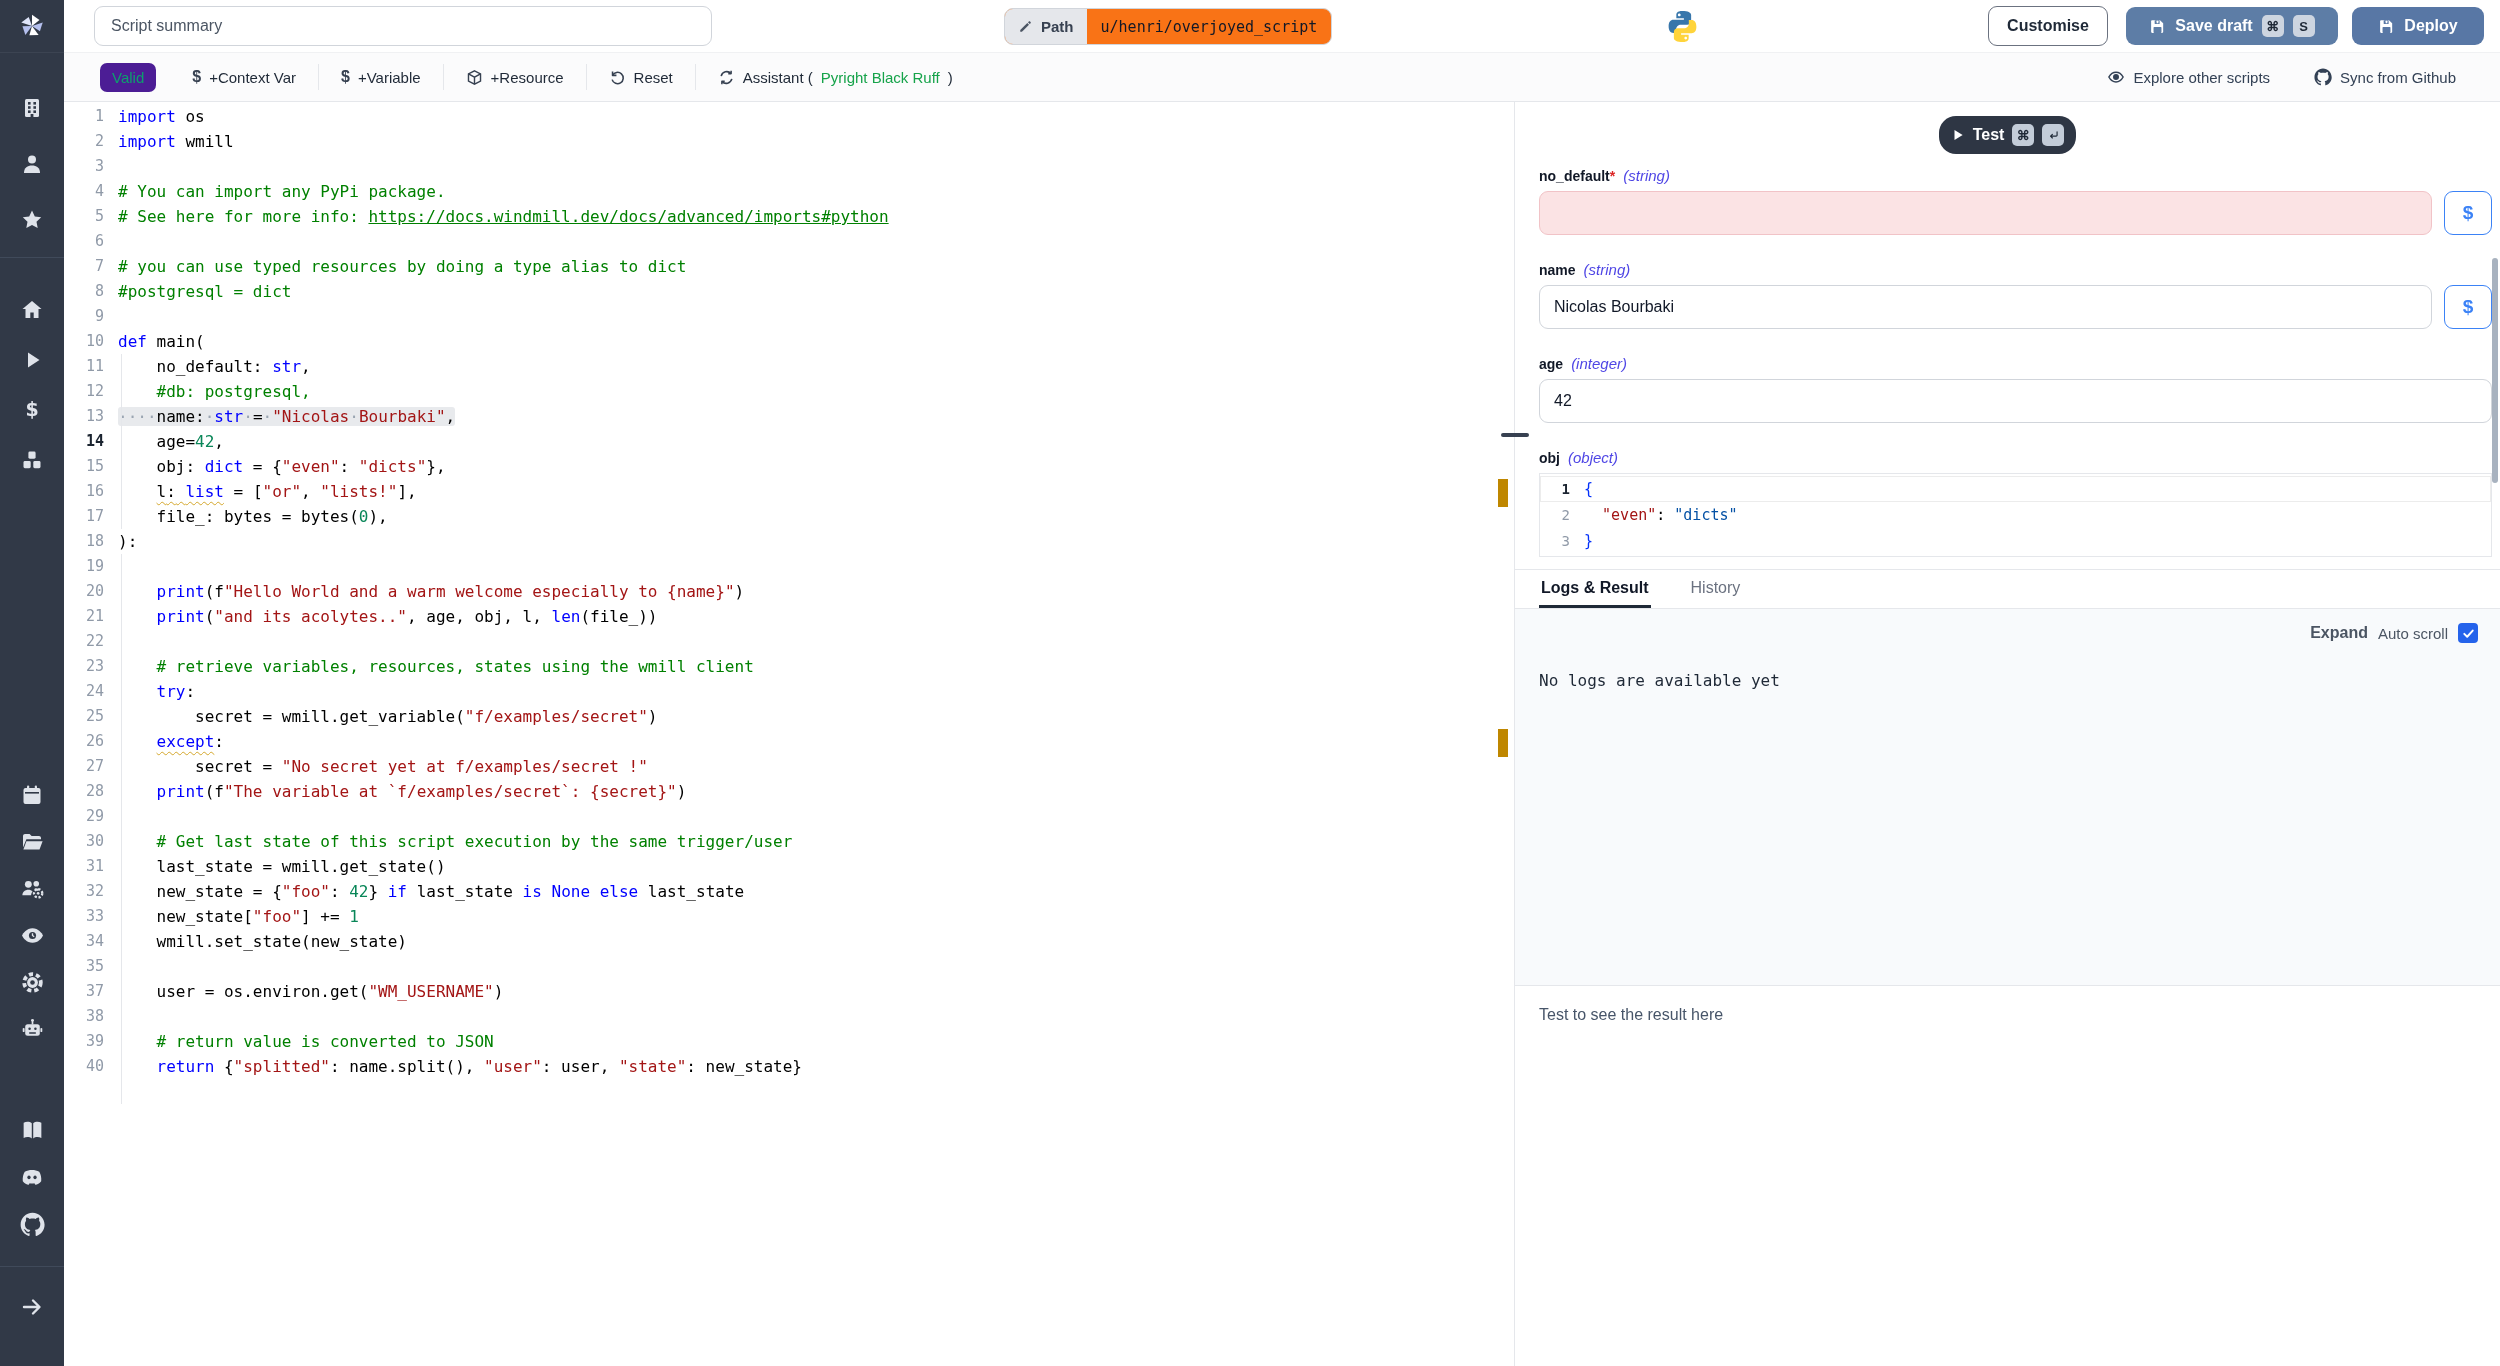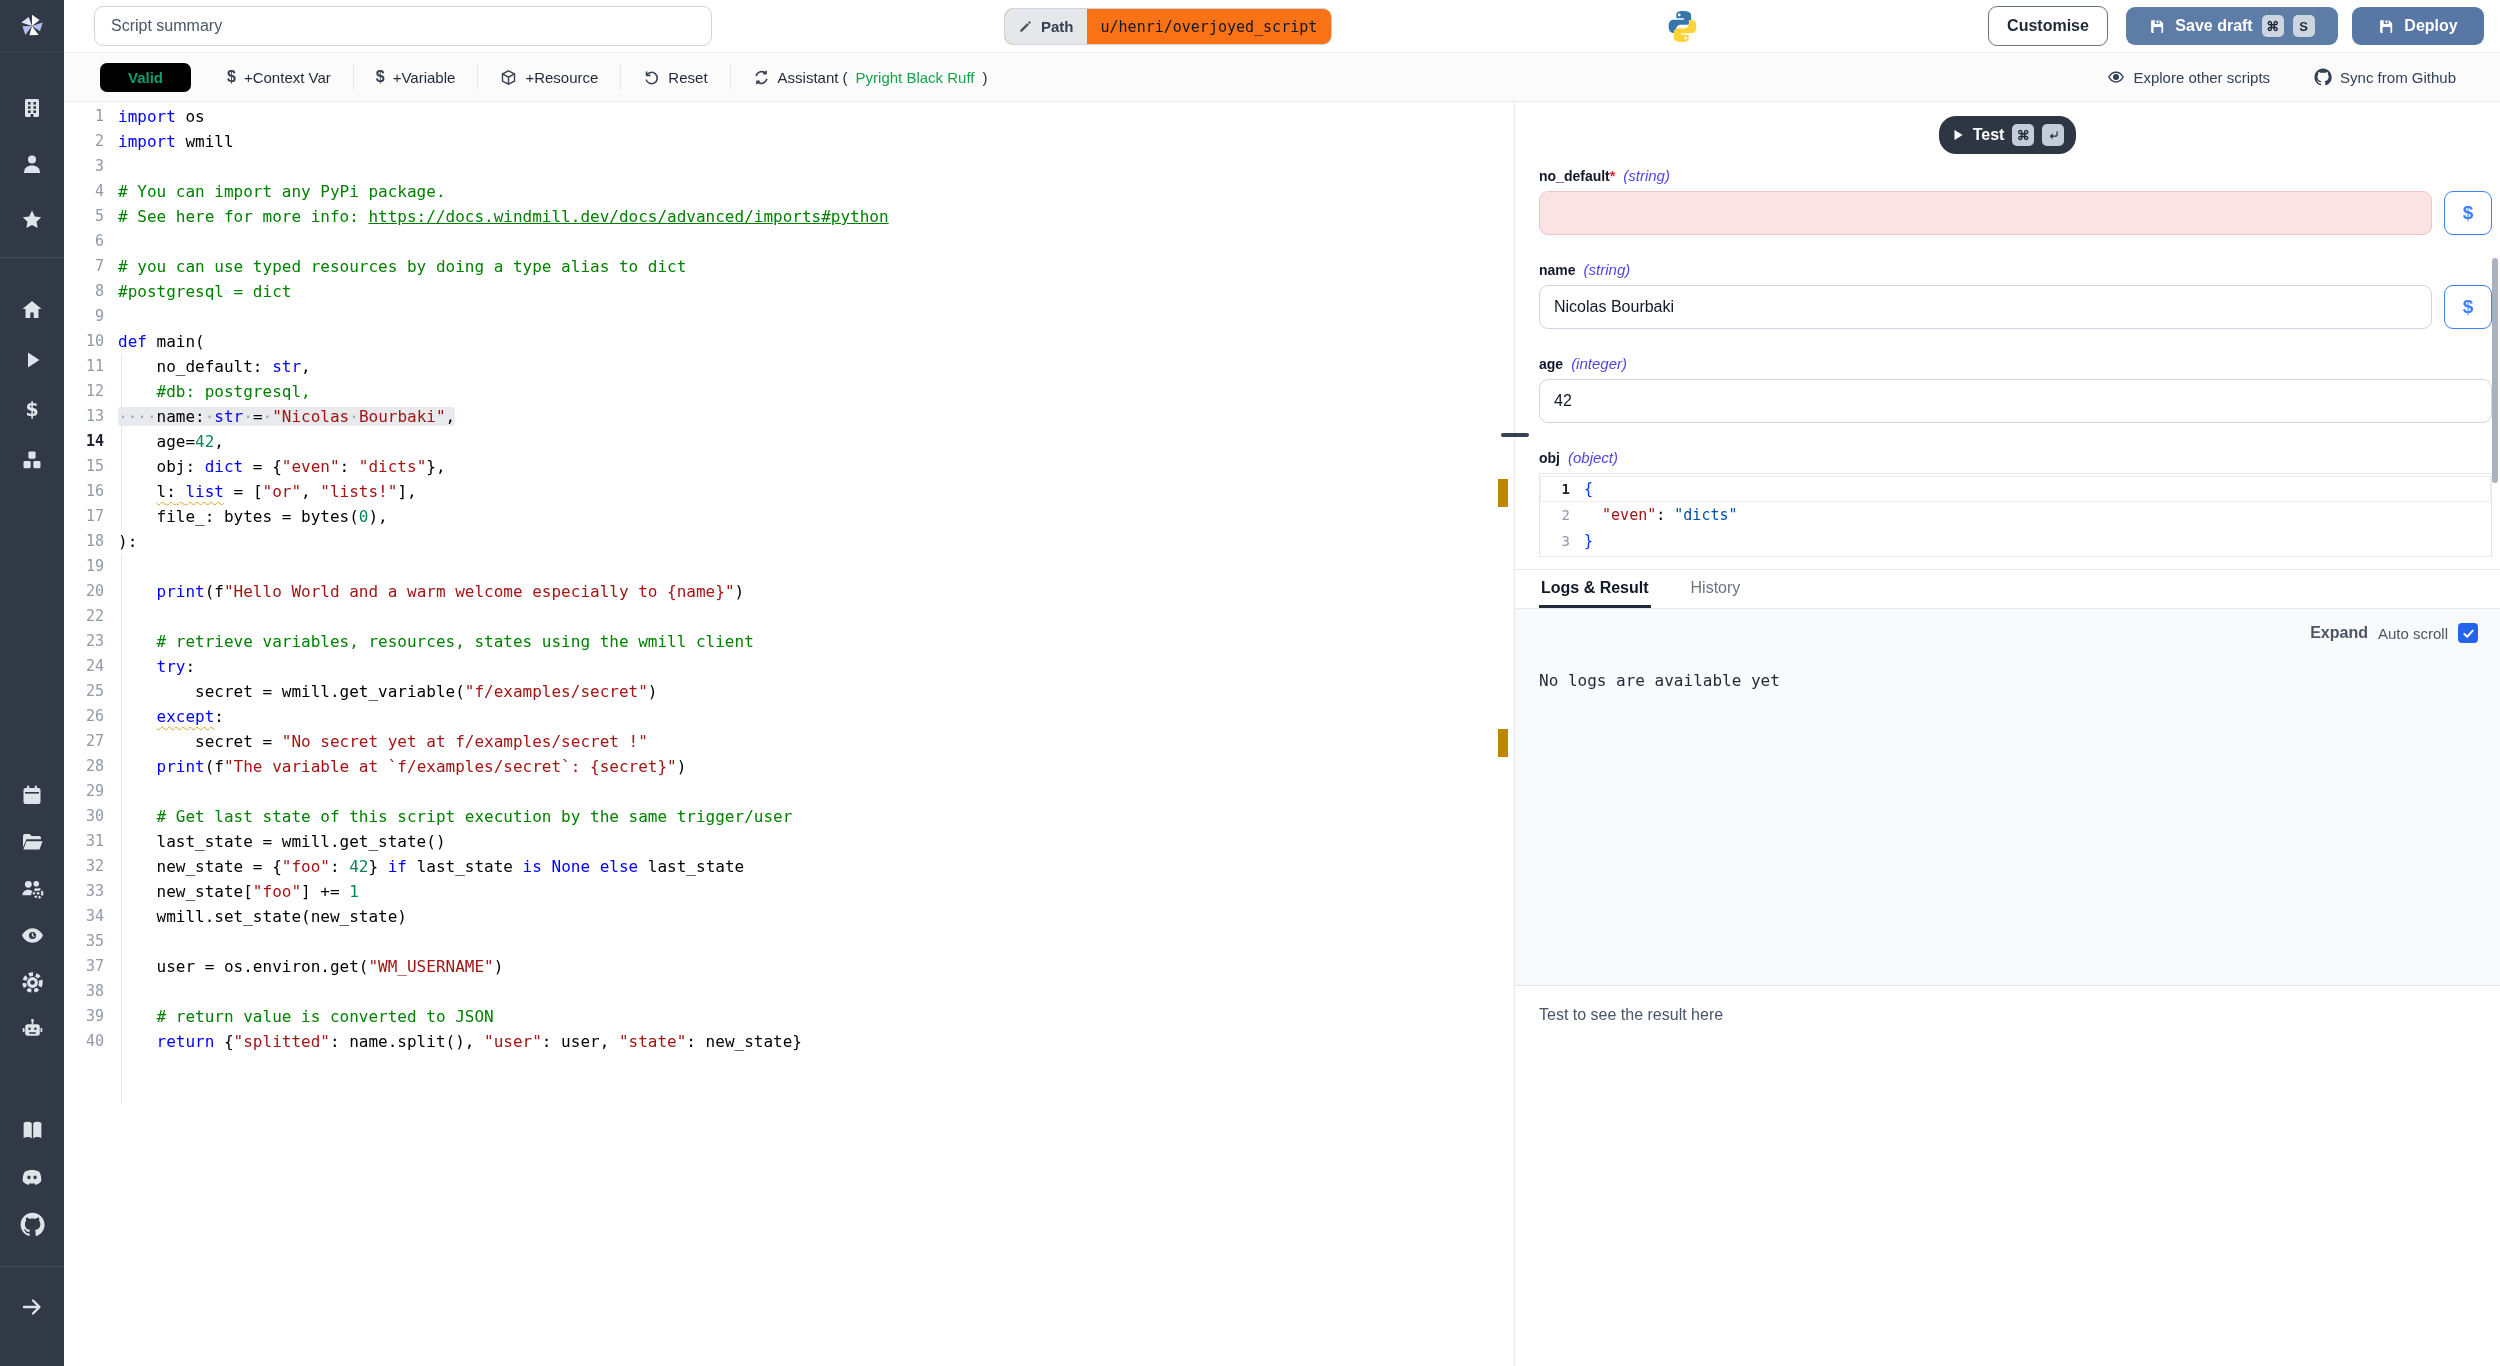--- a/index.html
+++ b/index.html
@@ -22,21 +22,21 @@
   .pathlabel{display:flex;align-items:center;gap:8px;background:#e5e7eb;padding:0 13px;font-size:15px;font-weight:600;color:#374151}
   .pathvalue{display:flex;align-items:center;padding:0 14px;font-family:"DejaVu Sans Mono",monospace;font-size:15px;color:#111827}
   .pylogo{position:absolute;left:1600px;top:8px}
   .btn{display:inline-flex;align-items:center;justify-content:center;gap:9px;border-radius:9px;font-size:16px;font-weight:600;cursor:pointer;border:none}
   .btn-customise{position:absolute;left:1924px;top:6px;width:120px;height:40px;background:#fff;border:1.5px solid #6b7280;color:#1f2937}
   .btn-save{position:absolute;left:2062px;top:7px;width:212px;height:38px;background:#5d7da6;color:#fff}
   .btn-deploy{position:absolute;left:2288px;top:7px;width:132px;height:38px;background:#5877a5;color:#fff}
   .kbd{display:inline-flex;align-items:center;justify-content:center;min-width:22px;height:22px;padding:0 3px;border-radius:5px;background:#cdd5e0;color:#1f2937;font-size:13px;font-weight:600}
   
   .toolbar{height:49px;background:#fbfbfc;border-bottom:1px solid #e5e7eb;display:flex;align-items:center;padding-left:36px;flex-shrink:0}
-  .valid{background:#000000;color:#0e9f6e;font-weight:700;font-size:15px;padding:6px 28px;border-radius:7px}
+  .valid{background:#4c1d95;color:#0e9f6e;font-weight:400;font-size:15px;padding:6px 12px;border-radius:7px}
   .tb-item{display:flex;align-items:center;gap:8px;font-size:15px;color:#1f2937;font-weight:500;padding:0 22px;cursor:pointer;white-space:nowrap}
   .tb-sep{width:1px;height:26px;background:#e5e7eb}
   .tb-item .grn{color:#16a34a}
   .tb-right{margin-left:auto;display:flex;align-items:center;margin-right:22px}
   .tb-right .tb-item{color:#334155;font-weight:500}
   .dollar{font-weight:700;color:#374151;font-size:16px}
   
   .content{display:flex;height:1264px;position:relative}
   .editor{width:1451px;border-right:1px solid #e5e7eb;position:relative;padding-top:2px;flex-shrink:0;cursor:text}
   .cl{position:relative;height:25px;line-height:25px;padding-left:54px;font-family:"DejaVu Sans Mono",monospace;font-size:16px}
@@ -364,20 +364,21 @@
             <div class="cl"><span class="ln">11</span><span class="lc"><span class="tk-t">    no_default: </span><span class="tk-k">str</span><span class="tk-t">,</span></span></div>
             <div class="cl"><span class="ln">12</span><span class="lc"><span class="tk-t">    </span><span class="tk-c">#db: postgresql,</span></span></div>
             <div class="cl"><span class="ln">13</span><span class="lc sel"><span class="tk-w">····</span><span class="tk-t">name:</span><span class="tk-w">·</span><span class="tk-k">str</span><span class="tk-w">·</span><span class="tk-t">=</span><span class="tk-w">·</span><span class="tk-s">"Nicolas</span><span class="tk-w">·</span><span class="tk-s">Bourbaki"</span><span class="tk-t">,</span></span></div>
             <div class="cl"><span class="ln act">14</span><span class="lc"><span class="tk-t">    age=</span><span class="tk-n">42</span><span class="tk-t">,</span></span></div>
             <div class="cl"><span class="ln">15</span><span class="lc"><span class="tk-t">    obj: </span><span class="tk-k">dict</span><span class="tk-t"> = {</span><span class="tk-s">"even"</span><span class="tk-t">: </span><span class="tk-s">"dicts"</span><span class="tk-t">},</span></span></div>
             <div class="cl"><span class="ln">16</span><span class="lc"><span class="tk-t">    </span><span class="tk-t sq">l</span><span class="tk-t sq">:</span><span class="tk-t sq"> </span><span class="tk-k sq">list</span><span class="tk-t"> = [</span><span class="tk-s">"or"</span><span class="tk-t">, </span><span class="tk-s">"lists!"</span><span class="tk-t">],</span></span></div>
             <div class="cl"><span class="ln">17</span><span class="lc"><span class="tk-t">    file_: bytes = bytes(</span><span class="tk-n">0</span><span class="tk-t">),</span></span></div>
             <div class="cl"><span class="ln">18</span><span class="lc"><span class="tk-t">):</span></span></div>
             <div class="cl"><span class="ln">19</span><span class="lc"></span></div>
             <div class="cl"><span class="ln">20</span><span class="lc"><span class="tk-t">    </span><span class="tk-k">print</span><span class="tk-t">(f</span><span class="tk-s">"Hello World and a warm welcome especially to {name}"</span><span class="tk-t">)</span></span></div>
+            <div class="cl"><span class="ln">21</span><span class="lc"><span class="tk-t">    </span><span class="tk-k">print</span><span class="tk-t">(</span><span class="tk-s">"and its acolytes.."</span><span class="tk-t">, age, obj, l, </span><span class="tk-k">len</span><span class="tk-t">(file_))</span></span></div>
             <div class="cl"><span class="ln">22</span><span class="lc"></span></div>
             <div class="cl"><span class="ln">23</span><span class="lc"><span class="tk-t">    </span><span class="tk-c"># retrieve variables, resources, states using the wmill client</span></span></div>
             <div class="cl"><span class="ln">24</span><span class="lc"><span class="tk-t">    </span><span class="tk-k">try</span><span class="tk-t">:</span></span></div>
             <div class="cl"><span class="ln">25</span><span class="lc"><span class="tk-t">        secret = wmill.get_variable(</span><span class="tk-s">"f/examples/secret"</span><span class="tk-t">)</span></span></div>
             <div class="cl"><span class="ln">26</span><span class="lc"><span class="tk-t">    </span><span class="tk-k sq">except</span><span class="tk-t">:</span></span></div>
             <div class="cl"><span class="ln">27</span><span class="lc"><span class="tk-t">        secret = </span><span class="tk-s">"No secret yet at f/examples/secret !"</span></span></div>
             <div class="cl"><span class="ln">28</span><span class="lc"><span class="tk-t">    </span><span class="tk-k">print</span><span class="tk-t">(f</span><span class="tk-s">"The variable at `f/examples/secret`: {secret}"</span><span class="tk-t">)</span></span></div>
             <div class="cl"><span class="ln">29</span><span class="lc"></span></div>
             <div class="cl"><span class="ln">30</span><span class="lc"><span class="tk-t">    </span><span class="tk-c"># Get last state of this script execution by the same trigger/user</span></span></div>
             <div class="cl"><span class="ln">31</span><span class="lc"><span class="tk-t">    last_state = wmill.get_state()</span></span></div>

